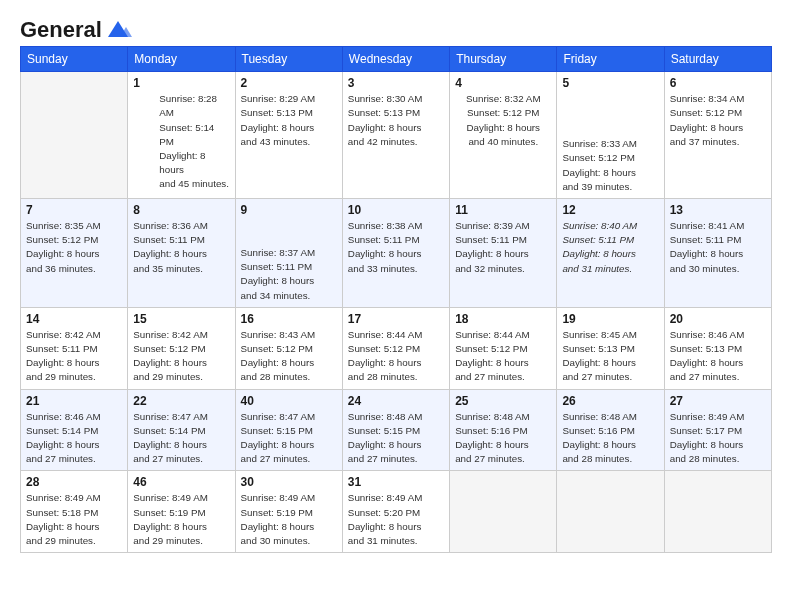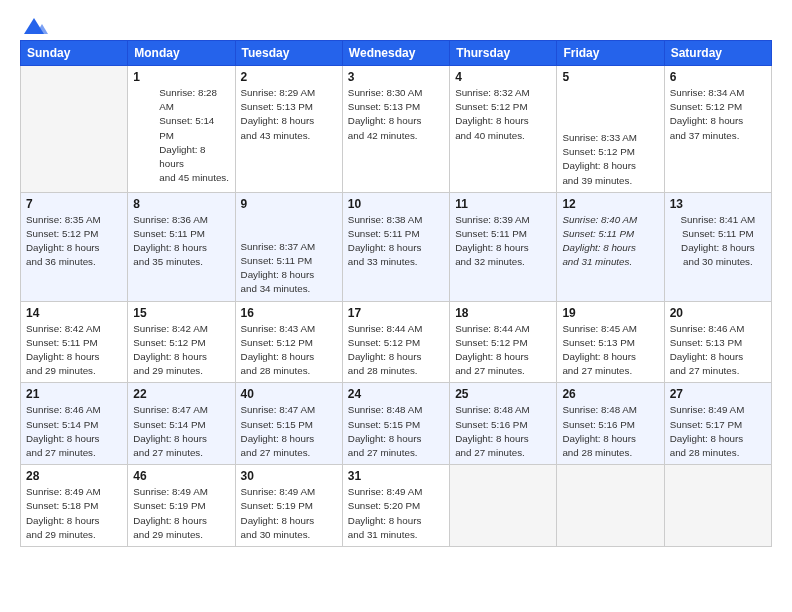--- a/index.html
+++ b/index.html
@@ -44,21 +44,21 @@
       border-collapse: collapse;
       border: 1px solid #ccc;
       font-size: 10.5px;
     }
     .calendar th {
       background: #2563eb;
       color: #fff;
       padding: 5px 6px;
       text-align: left;
       font-size: 12px;
-      font-weight: bold;
+      font-weight: normal;
       border: 1px solid #1d4ed8;
       margin-left: 16px;
     }
     .calendar td {
       border: 1px solid #ccc;
       vertical-align: top;
       padding: 4px 5px;
       height: 78px;
       width: 107px;
       background: #fff;
@@ -85,20 +85,21 @@
       background: #f0f4ff;
     }
   </style>
 </head>
 <body>
 
 <div class="page">
   <div class="header">
     <div class="logo">
       <div style="display:flex;align-items:center;gap:2px;">
+        <span style="font-size:22px;font-weight:bold;color:#1a1a1a;line-height:1.1;">General</span>
         <svg width="28" height="20" viewBox="0 0 28 20" style="margin-top:-2px;">
           <polygon points="4,18 14,2 24,18" fill="#2563eb" stroke="none"></polygon>
           <polygon points="16,18 22,8 28,18" fill="#2563eb" opacity="0.6"></polygon>
         </svg>
       </div>
       <span style="font-size:22px;font-weight:bold;color:#2563eb;line-height:1.1;margin-top:-4px;"></span>
     </div>
     <div class="title-block">
       <div class="month-title"></div>
       <div class="subtitle"></div>
@@ -136,21 +137,21 @@
           </td>
           <td>
             <span class="day-num">3</span>
             <div class="day-info" style="white-space: pre-line;">Sunrise: 8:30 AM
 Sunset: 5:13 PM
 Daylight: 8 hours
 and 42 minutes.</div>
           </td>
           <td>
             <span class="day-num">4</span>
-            <div class="day-info" style="white-space: pre-line;">Sunrise: 8:32 AM
+            <div class="day-info" style="white-space: pre-line; text-align: center;">Sunrise: 8:32 AM
 Sunset: 5:12 PM
 Daylight: 8 hours
 and 40 minutes.</div>
           </td>
           <td>
             <span class="day-num">5</span>
             <div class="day-info" style="white-space: pre-line; margin-top: 47px;">Sunrise: 8:33 AM
 Sunset: 5:12 PM
 Daylight: 8 hours
 and 39 minutes.</div>
@@ -201,21 +202,21 @@
           </td>
           <td>
             <span class="day-num">12</span>
             <div class="day-info" style="white-space: pre-line; font-style: italic;">Sunrise: 8:40 AM
 Sunset: 5:11 PM
 Daylight: 8 hours
 and 31 minutes.</div>
           </td>
           <td>
             <span class="day-num">13</span>
-            <div class="day-info" style="white-space: pre-line; text-align: center;">Sunrise: 8:41 AM
+            <div class="day-info" style="white-space: pre-line;">Sunrise: 8:41 AM
 Sunset: 5:11 PM
 Daylight: 8 hours
 and 30 minutes.</div>
           </td>
         </tr>
         <tr>
           <td>
             <span class="day-num">14</span>
             <div class="day-info" style="white-space: pre-line;">Sunrise: 8:42 AM
 Sunset: 5:11 PM

